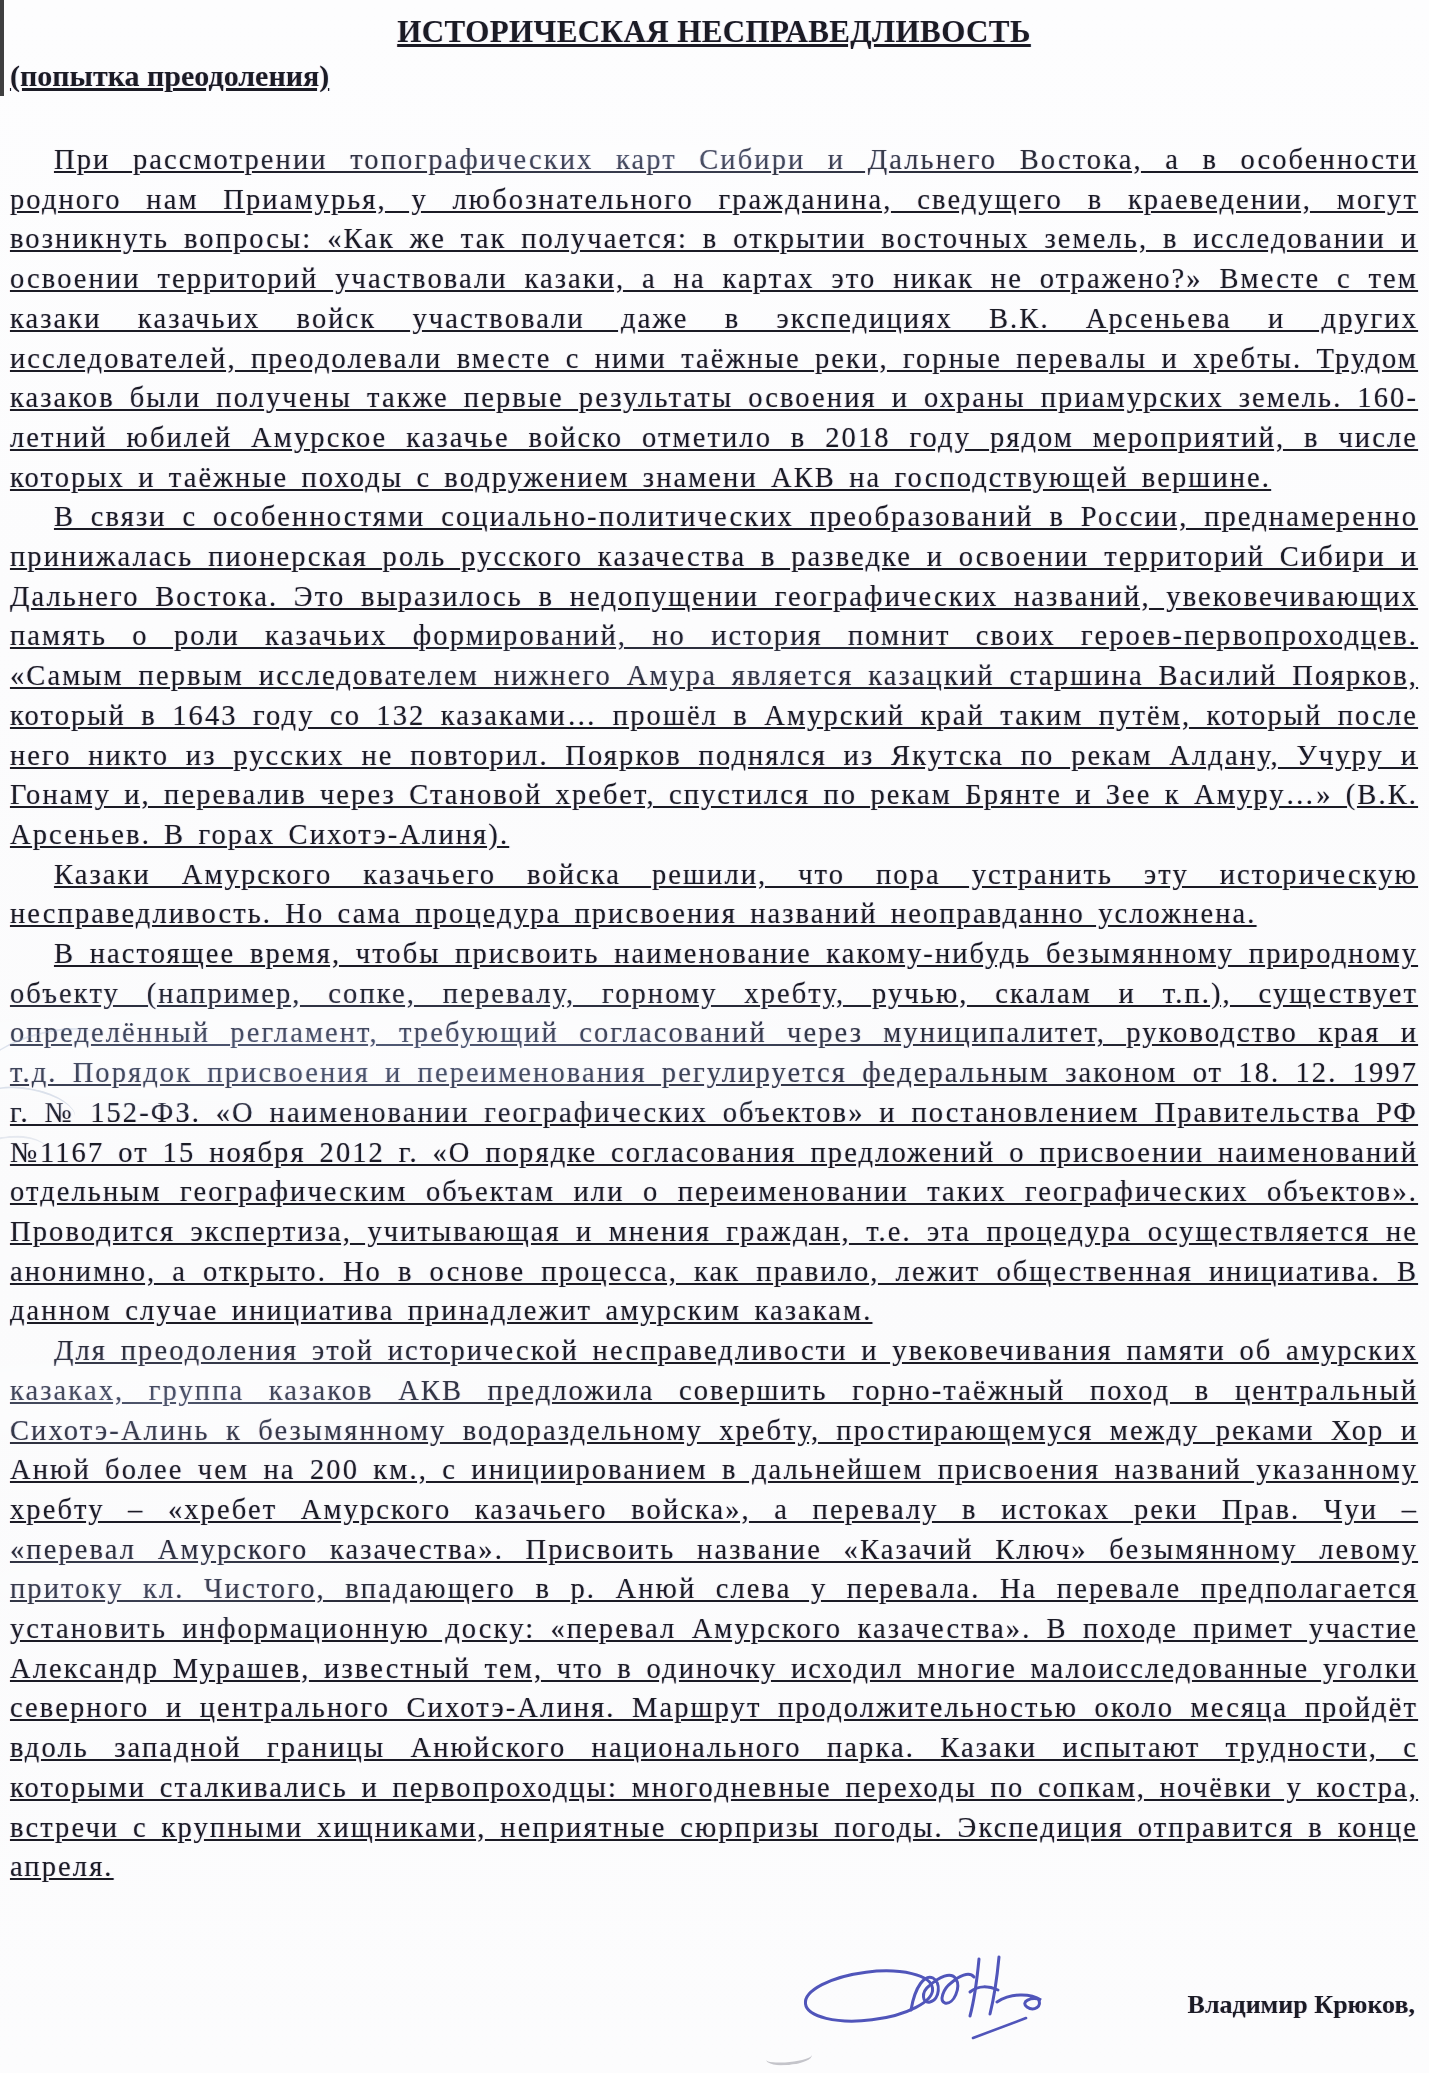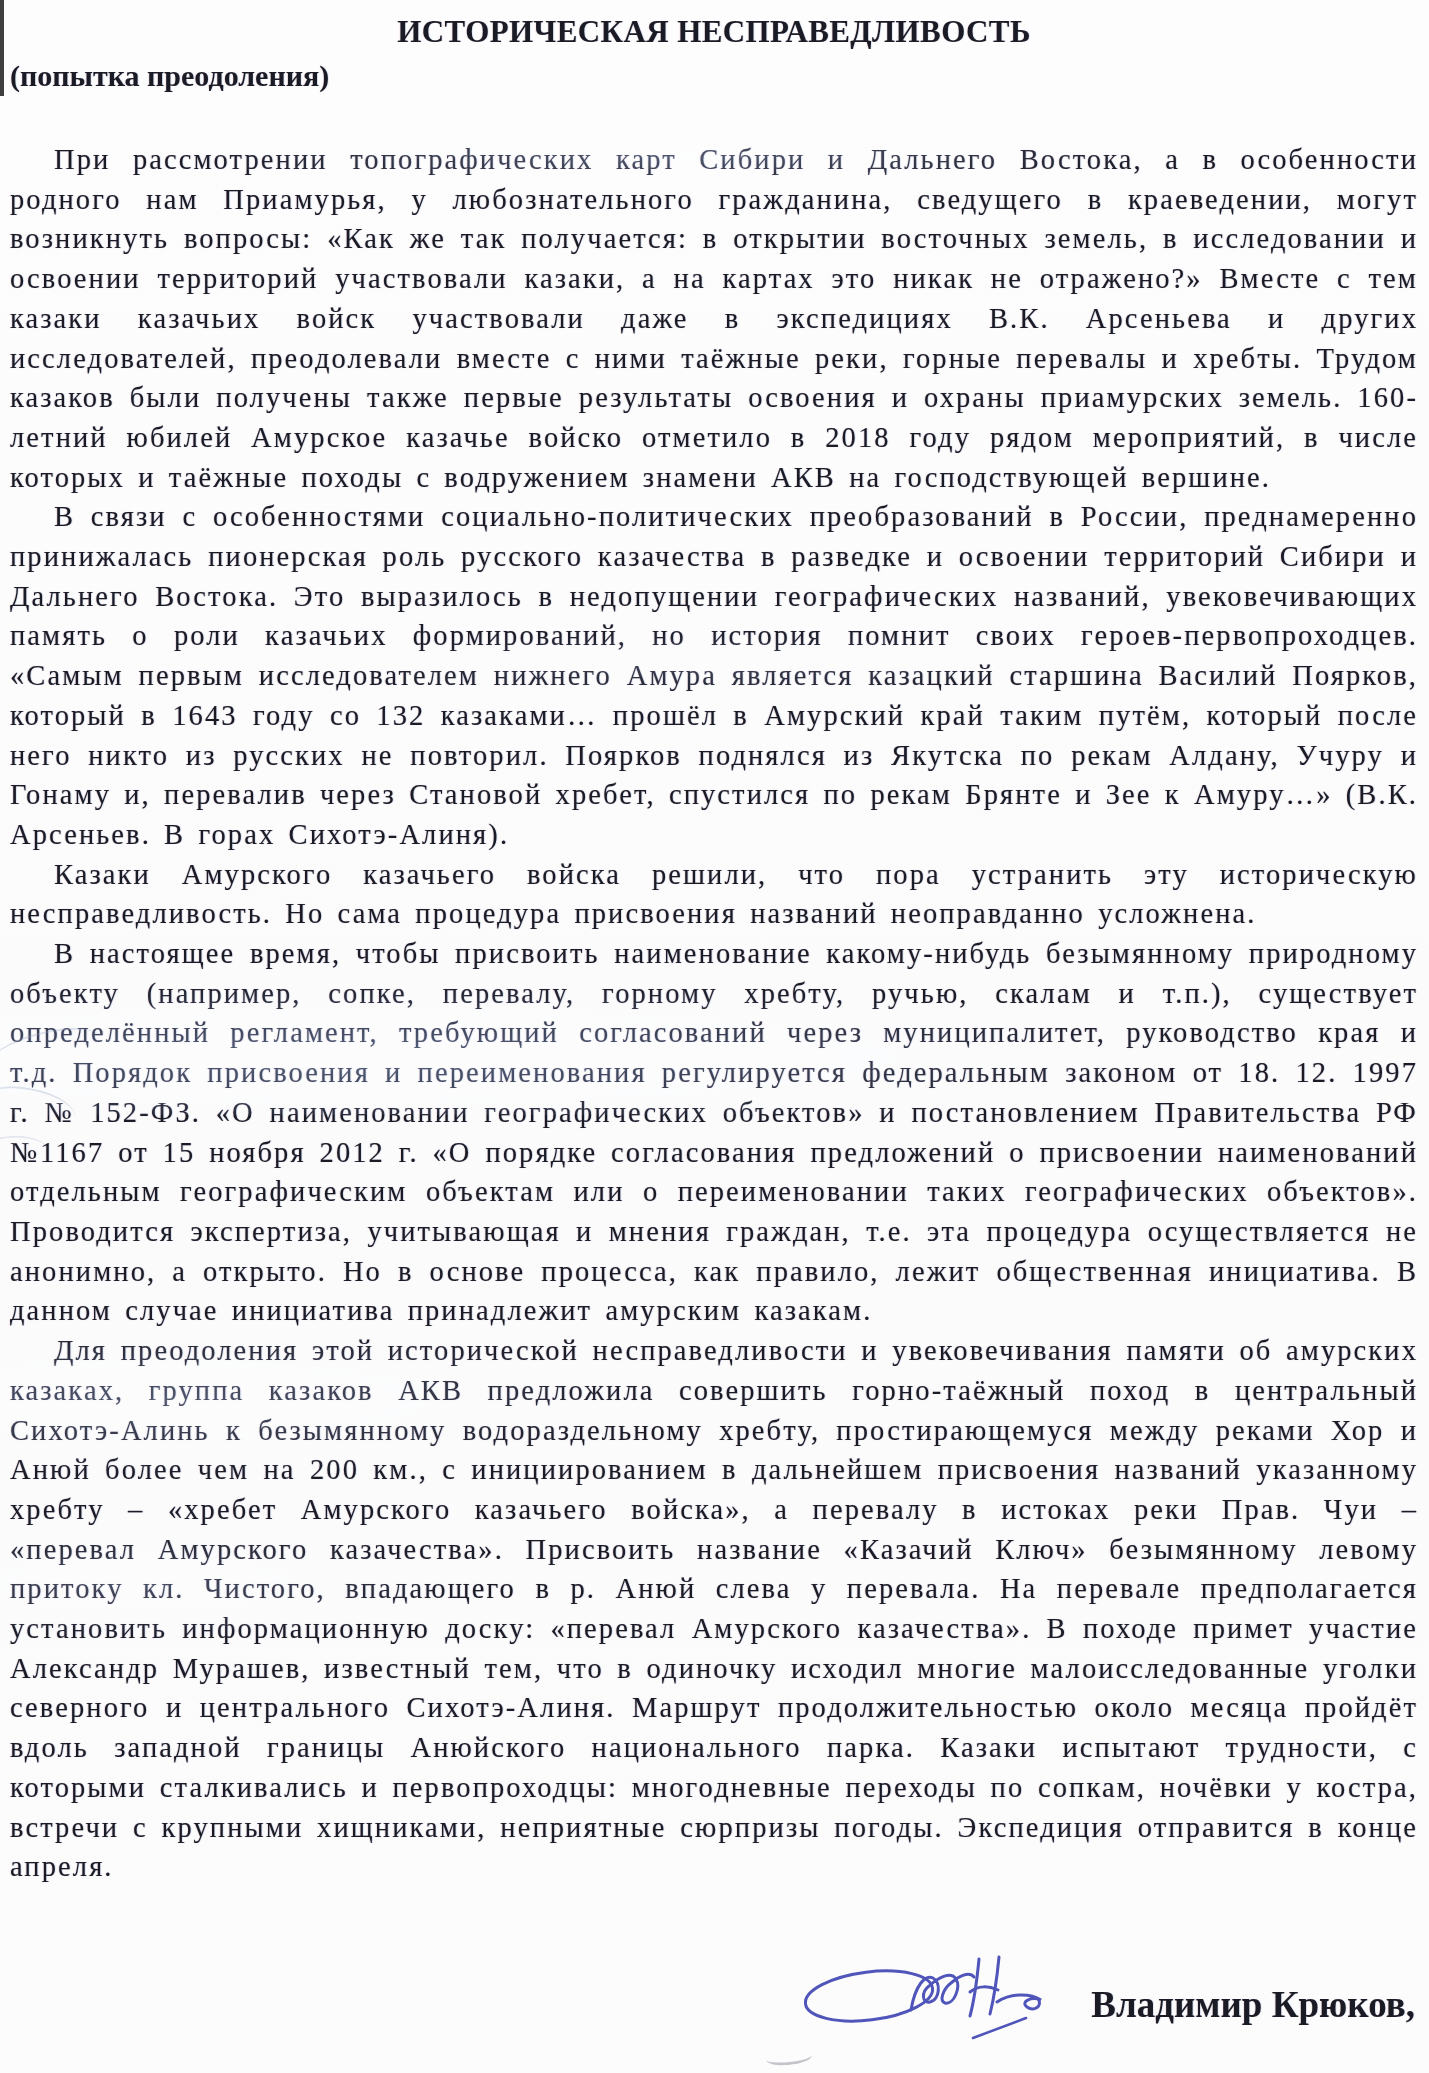--- a/index.html
+++ b/index.html
@@ -14,20 +14,21 @@
     overflow: hidden;
     background: linear-gradient(180deg, #fdfdfe 0%, #fbfbfc 60%, #fcfcfd 100%);
     font-family: "Liberation Serif", "DejaVu Serif", serif;
     color: #1b1b25;
   }
   .content {
     position: absolute;
     left: 10px;
     right: 11px;
     top: 10px;
+    text-decoration: underline;
   }
   .doc-title {
     margin: 0;
     font-size: 31px;
     line-height: 44px;
     font-weight: 700;
     text-align: center;
     letter-spacing: 0.4px;
     text-shadow: -1px 0 0 rgba(185,45,60,0.10), 1px 0 0 rgba(45,110,215,0.12);
   }
@@ -50,21 +51,21 @@
   }
   .doc-body p {
     margin: 0;
     text-indent: 44px;
     text-shadow: -1px 0 0 rgba(185,45,60,0.10), 1px 0 0 rgba(45,110,215,0.13), 0 0 1px rgba(25,25,55,0.22);
   }
   .signoff-name {
     position: absolute;
     top: 1985px;
     right: 14px;
-    font-size: 37px;
+    font-size: 26px;
     line-height: 40px;
     font-weight: 700;
     text-shadow: -1px 0 0 rgba(185,45,60,0.10), 1px 0 0 rgba(45,110,215,0.12);
   }
   .signoff-role {
     position: absolute;
     top: 2027px;
     right: 16px;
     font-size: 28.5px;
     line-height: 40px;

